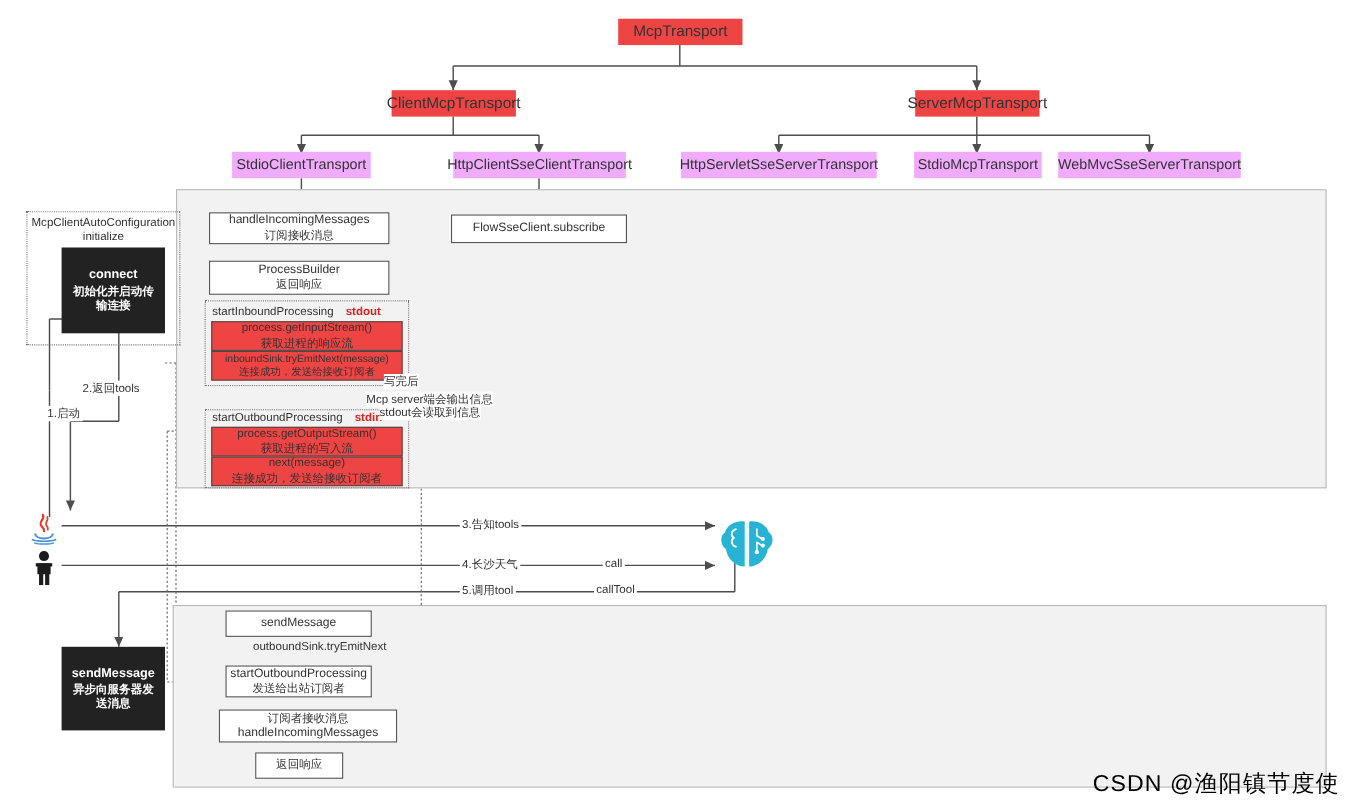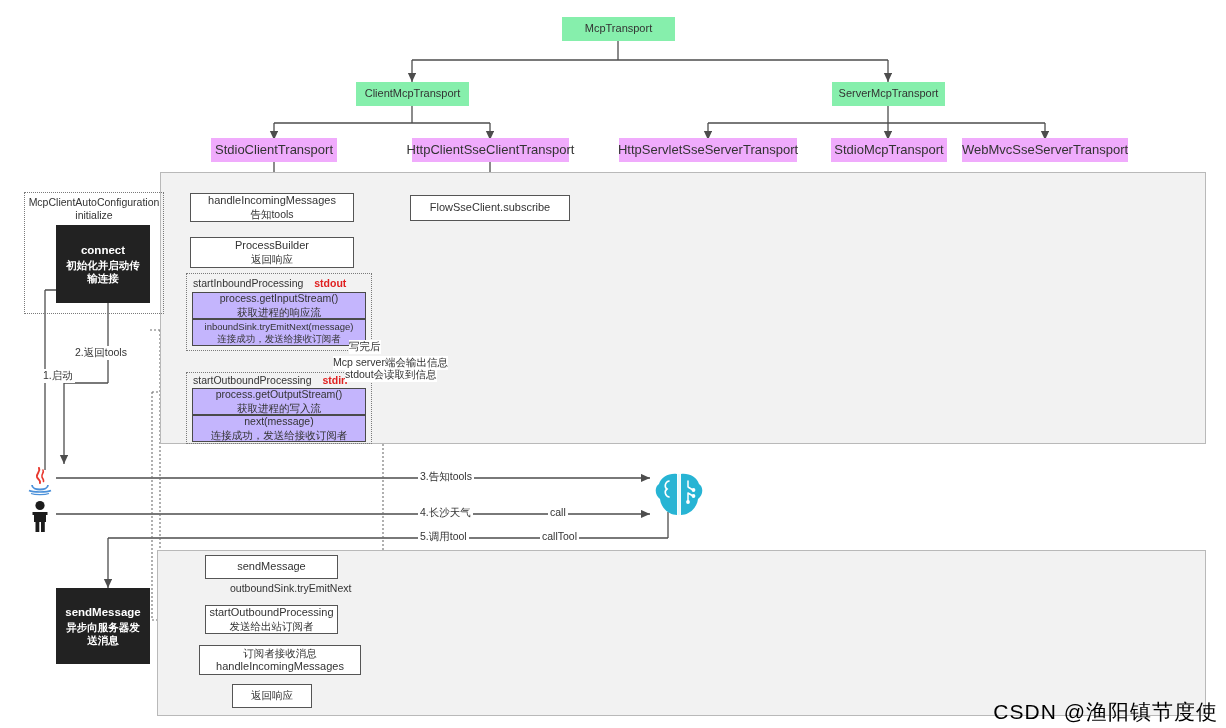--- a/index.html
+++ b/index.html
@@ -7,24 +7,24 @@
     width:1226px;height:728px;position:relative;overflow:hidden;
     font-family:"Liberation Sans","DejaVu Sans",sans-serif;
     color:#333333;
   }
   #canvas{position:absolute;left:0;top:0;width:1226px;height:728px;}
   .node{
     position:absolute;box-sizing:border-box;
     display:flex;flex-direction:column;align-items:center;justify-content:center;
     text-align:center;line-height:1.25;
   }
-  .green{background:#86efac;color:#333;font-size:11px;}
+  .green{background:#ef4444;color:#333;font-size:14px;}
   .purple{background:#f0abfc;color:#333;font-size:13px;}
   .wbox{background:#ffffff;border:1px solid #555;font-size:11px;color:#333;}
-  .wbox2{background:#c4b5fd;border:1.5px solid #4a4a4a;font-size:10.5px;color:#333;}
+  .wbox2{background:#ef4444;border:1.5px solid #4a4a4a;font-size:10.5px;color:#333;}
   .black{background:#222222;color:#ffffff;font-weight:bold;font-size:11.5px;}
   .grey-panel{position:absolute;background:#f2f2f2;border:1px solid #b9b9b9;box-sizing:border-box;}
   .dash-group{position:absolute;border:1px dotted #7a7a7a;box-sizing:border-box;background:transparent;}
   .dash-group-label{
     position:absolute;font-size:10.5px;color:#333;white-space:nowrap;
   }
   .redlbl{color:#e02020;font-weight:bold;}
   .plain-lbl{position:absolute;font-size:10.5px;color:#333;white-space:nowrap;background:#ffffff;}
   .plain-lbl.nobg{background:transparent;margin-left:28px;}
   .edge-lbl{position:absolute;font-size:10.5px;color:#333;white-space:nowrap;background:#ffffff;padding:0 2px;}
@@ -153,21 +153,21 @@
   <span>McpClientAutoConfiguration</span><br>
   <span>initialize</span>
 </div>
 <div class="node black" style="left:56px;top:225px;width:94px;height:78px;">
   <span>connect</span>
   <span class="cn" style="font-weight:bold;margin-top:2px;padding:0 6px;">初始化并启动传输连接</span>
 </div>
 
 <div class="node wbox" style="left:190px;top:193px;width:164px;height:29px;">
   <span>handleIncomingMessages</span>
-  <span class="cn">告知tools</span>
+  <span class="cn">订阅接收消息</span>
 </div>
 
 <div class="node wbox" style="left:190px;top:237px;width:164px;height:31px;">
   <span>ProcessBuilder</span>
   <span class="cn">返回响应</span>
 </div>
 
 <div class="node wbox" style="left:410px;top:195px;width:160px;height:26px;">
   <span>FlowSseClient.subscribe</span>
 </div>

